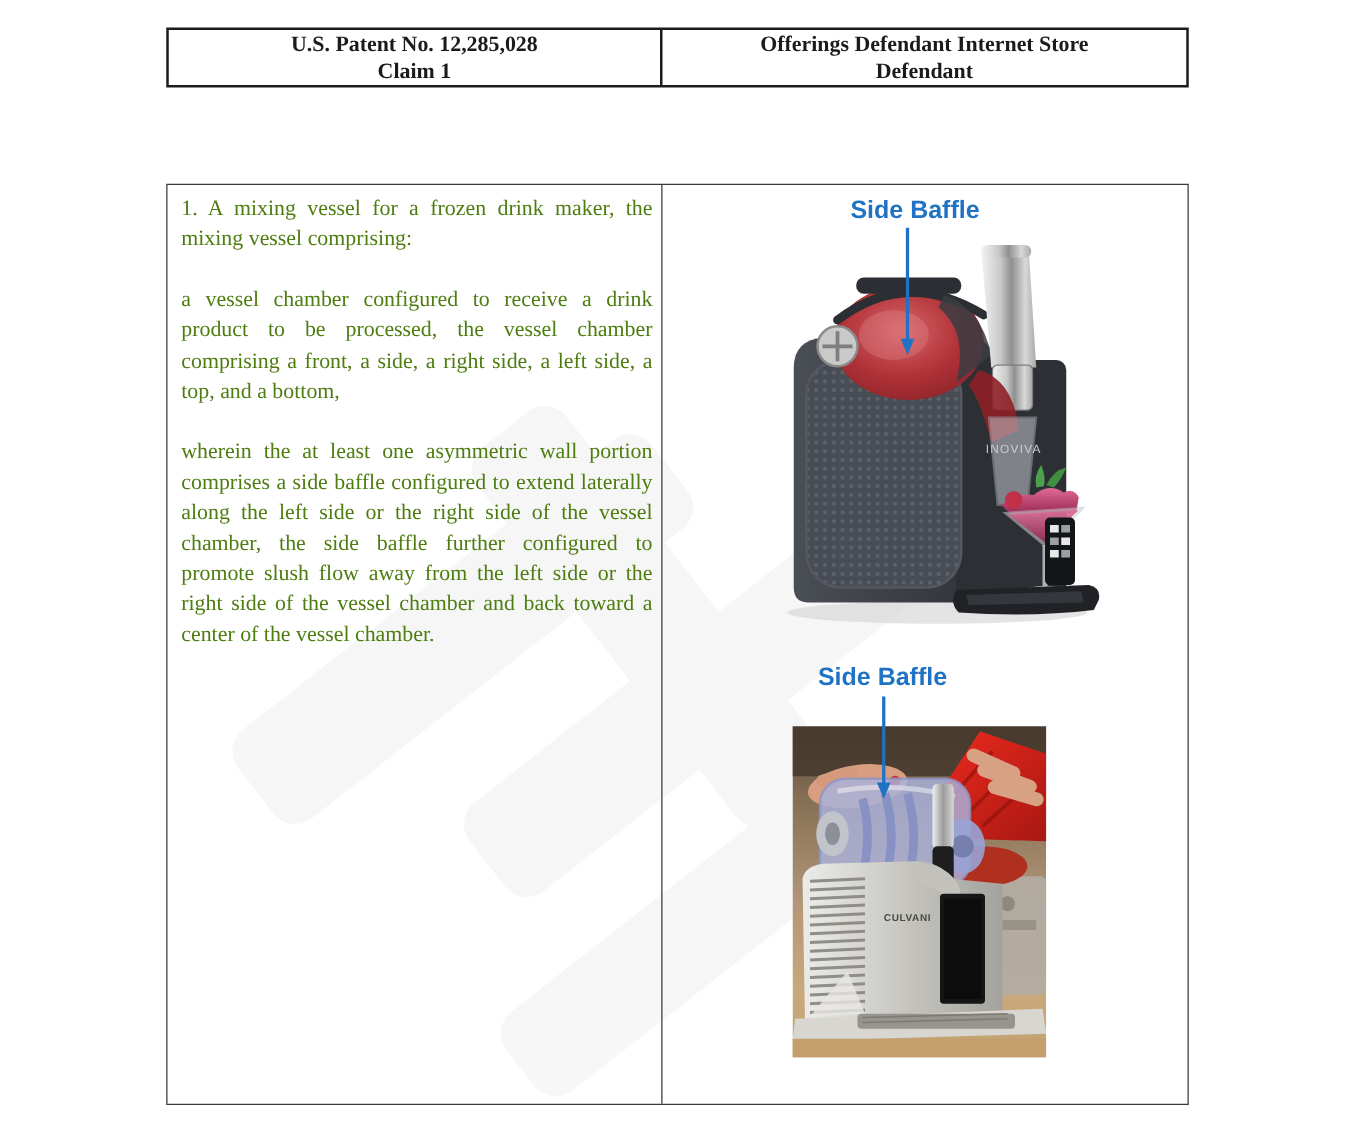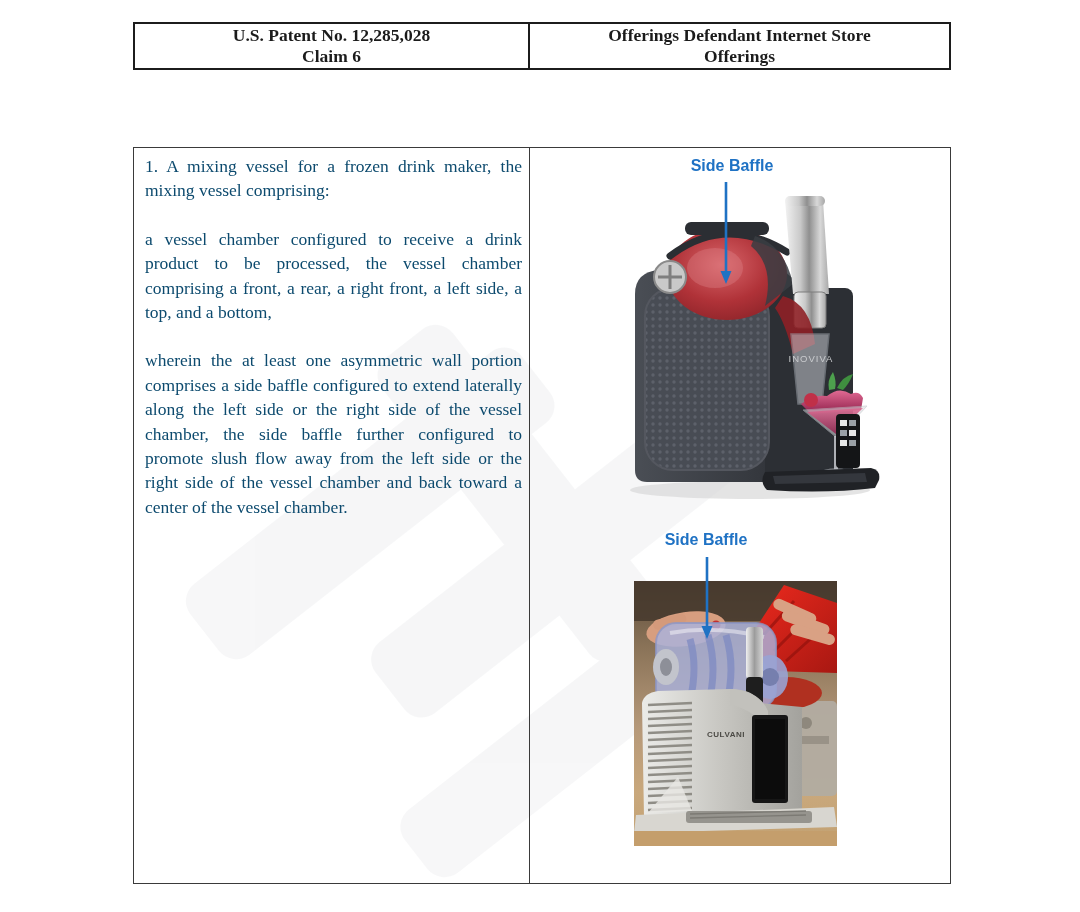--- a/index.html
+++ b/index.html
@@ -34,27 +34,27 @@
     position:absolute; left:133px; top:135px; width:818px; height:737px;
     border:1.5px solid #3a3a3a; box-sizing:border-box; z-index:1; background:transparent;
   }
   .claim-cell {
     position:absolute; left:0; top:0; width:396px; height:100%;
     border-right:1.5px solid #3a3a3a; box-sizing:border-box;
     padding:6px 7px 0 11px;
   }
   .claim-cell p {
     margin:0 0 24px 0; font-size:17.5px; line-height:24.4px;
-    text-align:justify; color:#0c4a6e;
+    text-align:justify; color:#4d7c0f;
   }
   .offer-cell { position:absolute; left:396px; top:0; right:0; height:100%; }
 
   .baffle-label {
     position:absolute; font-family:"Liberation Sans", sans-serif;
-    font-weight:bold; font-size:16px; white-space:nowrap; z-index:3;
+    font-weight:bold; font-size:20px; white-space:nowrap; z-index:3;
   }
   .label-1 { left:142px; top:9px;   width:120px; text-align:center; }
   .label-2 { left:116px; top:383px; width:120px; text-align:center; }
   .arrow { position:absolute; z-index:3; }
   .arrow-1 { left:188px; top:34px;  }
   .arrow-2 { left:169px; top:409px; }
   .product-img { position:absolute; z-index:2; }
   .img-1 { left:85px;  top:28px;  }
   .img-2 { left:104px; top:433px; }
 </style>
@@ -66,33 +66,33 @@
   <div class="watermark">
     <div class="wm-bar wm-b1"></div>
     <div class="wm-bar wm-b2"></div>
     <div class="wm-bar wm-b3"></div>
     <div class="wm-bar wm-b4"></div>
   </div>
 
   <div class="hdr-table">
     <div class="hdr-cell hdr-left">
       <div>U.S. Patent No. 12,285,028</div>
-      <div>Claim 6</div>
+      <div>Claim 1</div>
     </div>
     <div class="hdr-cell hdr-right">
       <div>Offerings Defendant Internet Store</div>
-      <div>Offerings</div>
+      <div>Defendant</div>
     </div>
   </div>
 
   <div class="main-table">
 
     <div class="claim-cell">
       <p>1. A mixing vessel for a frozen drink maker, the mixing vessel comprising:</p>
-      <p>a vessel chamber configured to receive a drink product to be processed, the vessel chamber comprising a front, a rear, a right front, a left side, a top, and a bottom,</p>
+      <p>a vessel chamber configured to receive a drink product to be processed, the vessel chamber comprising a front, a side, a right side, a left side, a top, and a bottom,</p>
       <p>wherein the at least one asymmetric wall portion comprises a side baffle configured to extend laterally along the left side or the right side of the vessel chamber, the side baffle further configured to promote slush flow away from the left side or the right side of the vessel chamber and back toward a center of the vessel chamber.</p>
     </div>
 
     <div class="offer-cell">
 
       <div class="baffle-label label-1" style="color:#1f72c4">Side Baffle</div>
       <svg class="arrow arrow-1" width="16" height="102" viewBox="0 0 16 102">
         <line x1="8" y1="0" x2="8" y2="92" stroke="#1f72c4" stroke-width="2.6"></line>
         <polygon points="8,102 2.5,89 13.5,89" fill="#1f72c4"></polygon>
       </svg>

